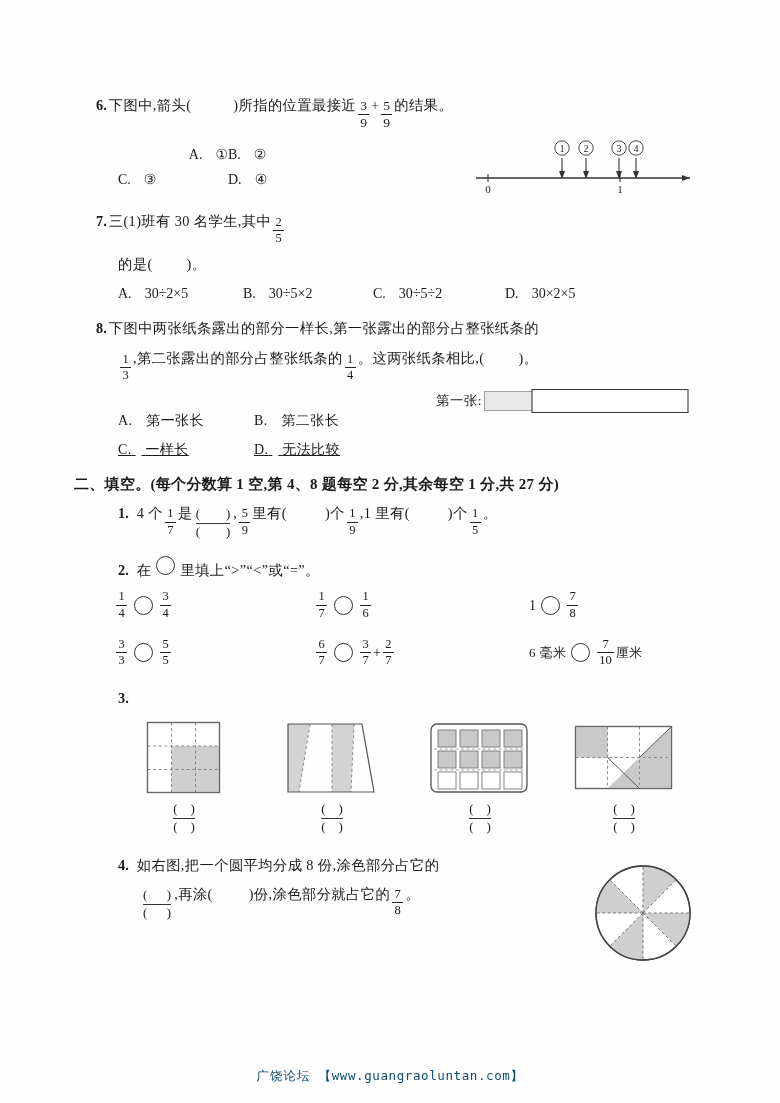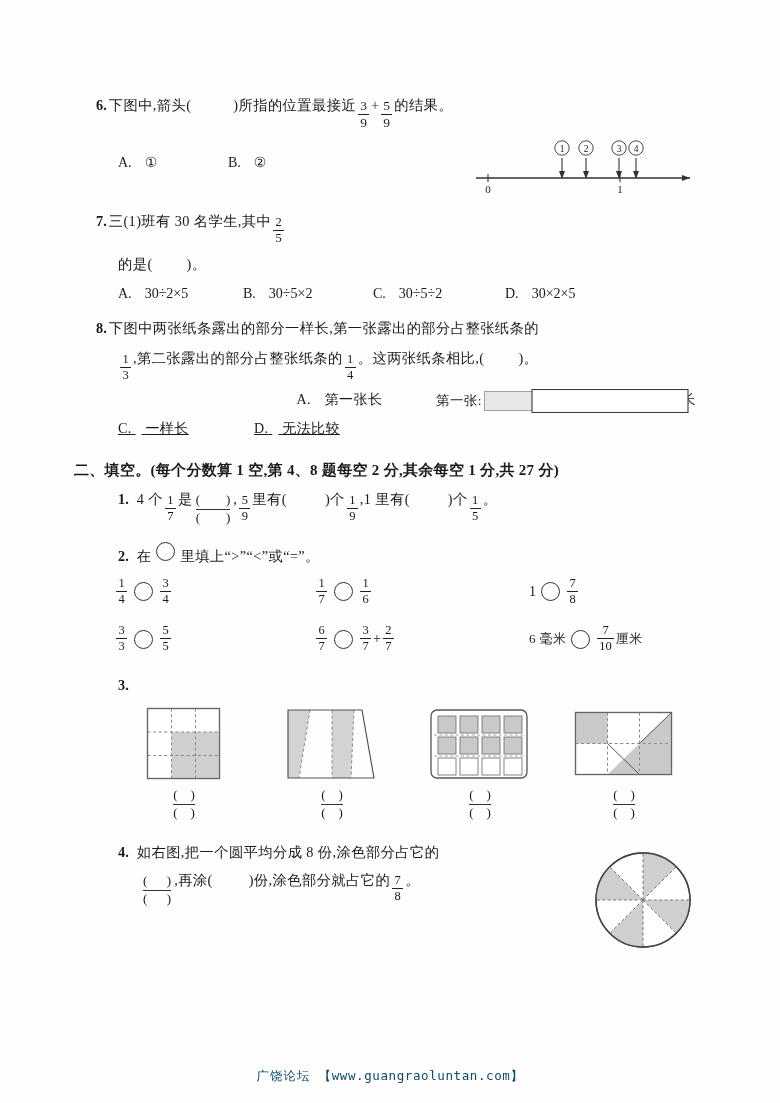--- a/index.html
+++ b/index.html
@@ -221,31 +221,44 @@
         </span>
         <span>+</span>
         <span class="frac big">
           <span class="num">5</span>
           <span class="bar"></span>
           <span class="den">9</span>
         </span>
         <span class="cn">的结果。</span>
       </div>
 
-      <div class="opts" style="margin-top:22px;">
+      <div class="opts" style="margin-top:14px;text-align:right;">
         <span class="indent"></span>
         <span class="opt" style="width:110px;">
           <span class="lbl">A.</span>
           <span class="sp"></span>
           <span>①</span>
         </span>
         <span class="opt">
           <span class="lbl">B.</span>
           <span class="sp"></span>
           <span>②</span>
+        </span>
+      </div>
+      <div class="opts">
+        <span class="indent"></span>
+        <span class="opt" style="width:110px;">
+          <span class="lbl">C.</span>
+          <span class="sp"></span>
+          <span>③</span>
+        </span>
+        <span class="opt">
+          <span class="lbl">D.</span>
+          <span class="sp"></span>
+          <span>④</span>
         </span>
       </div>
 
       <div class="numline-wrap">
         <svg width="230" height="62" viewBox="0 0 230 62">
 
           <line x1="8" y1="44" x2="222" y2="44" stroke="#333" stroke-width="1.6"></line>
           <polygon points="222,44 214,41 214,47" fill="#333"></polygon>
 
           <line x1="20" y1="40" x2="20" y2="48" stroke="#333" stroke-width="1.1"></line>
@@ -334,21 +347,21 @@
         <span class="frac">
           <span class="num">1</span>
           <span class="bar"></span>
           <span class="den">4</span>
         </span>
         <span class="cn">。这两张纸条相比,(</span>
         <span style="display:inline-block;width:34px;"></span>
         <span class="cn">)。</span>
       </div>
 
-      <div class="opts" style="margin-top:6px;justify-content:space-between;">
+      <div class="opts" style="margin-top:27px;">
         <span class="indent"></span>
         <span class="opt cn" style="width:136px;">
           <span class="lbl">A.</span>
           <span class="sp"></span>
           <span>第一张长</span>
         </span>
         <span class="opt cn">
           <span class="lbl">B.</span>
           <span class="sp"></span>
           <span>第二张长</span>

